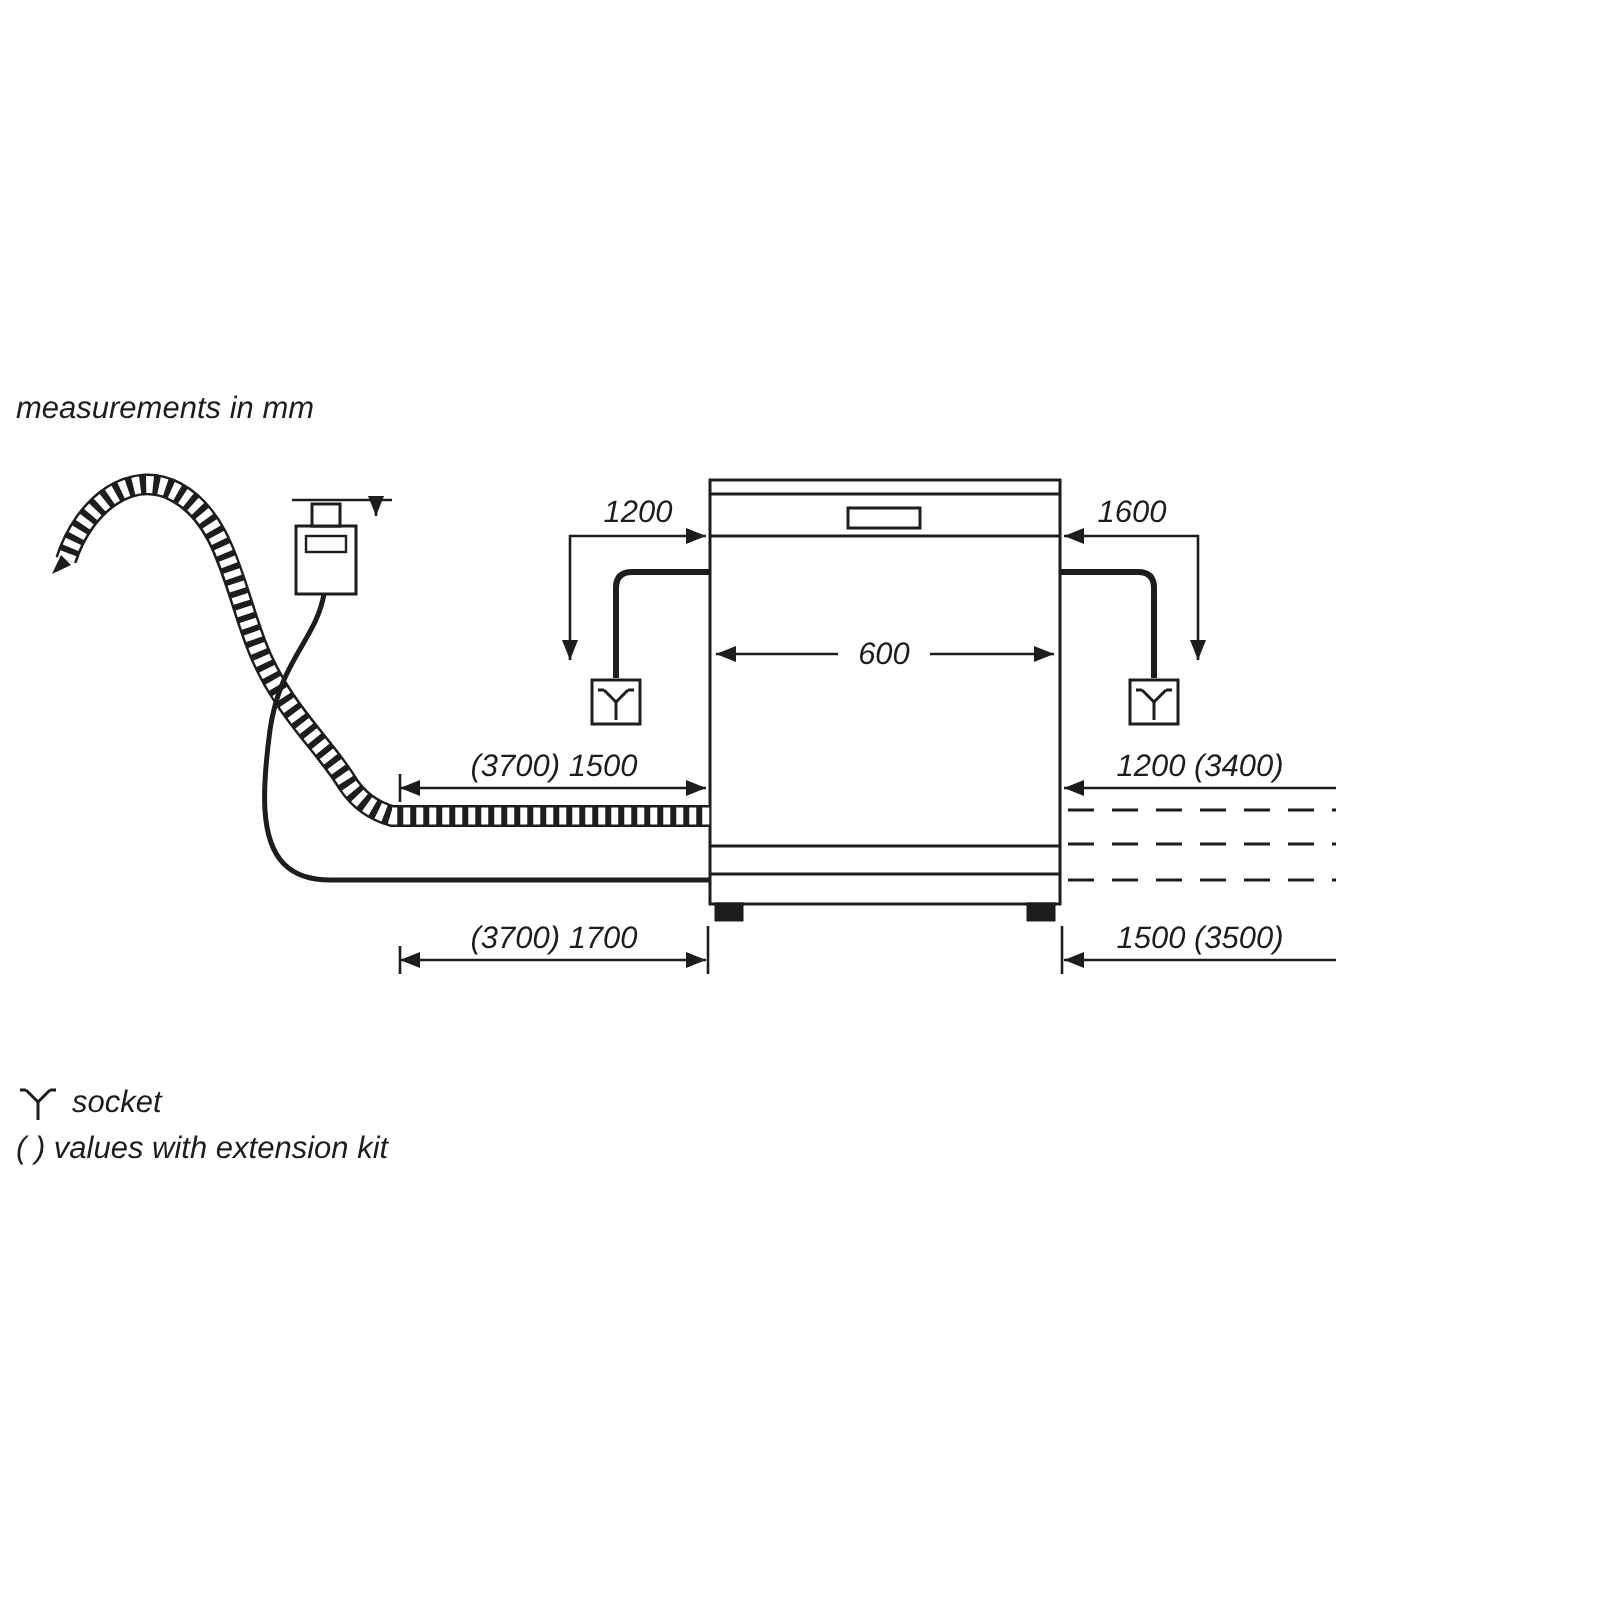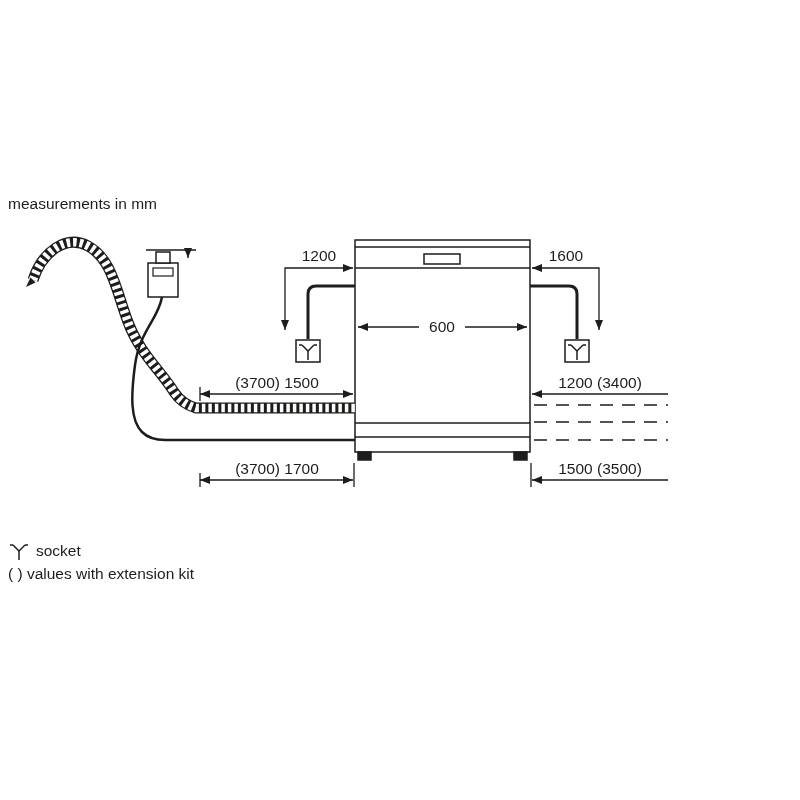--- a/index.html
+++ b/index.html
@@ -1,18 +1,18 @@
 <!DOCTYPE html>
 <html><head>
 <meta charset="utf-8">
 <style>
   html,body{margin:0;padding:0;background:#ffffff;}
   .page{
     position:relative;width:668px;height:800px;background:#ffffff;overflow:hidden;
-    font-family:"Liberation Sans", sans-serif;color:#1d1d1b;
+    font-family:"Liberation Sans", sans-serif;color:#1d1d1b;font-style:italic;
   }
   svg{position:absolute;left:0;top:0;}
   svg text{
     font-family:"Liberation Sans", sans-serif;
     font-size:15.5px;fill:#1d1d1b;
   }
   .lbl{text-anchor:middle;}
   .lbl-left{text-anchor:start;}
 </style>
 </head>

